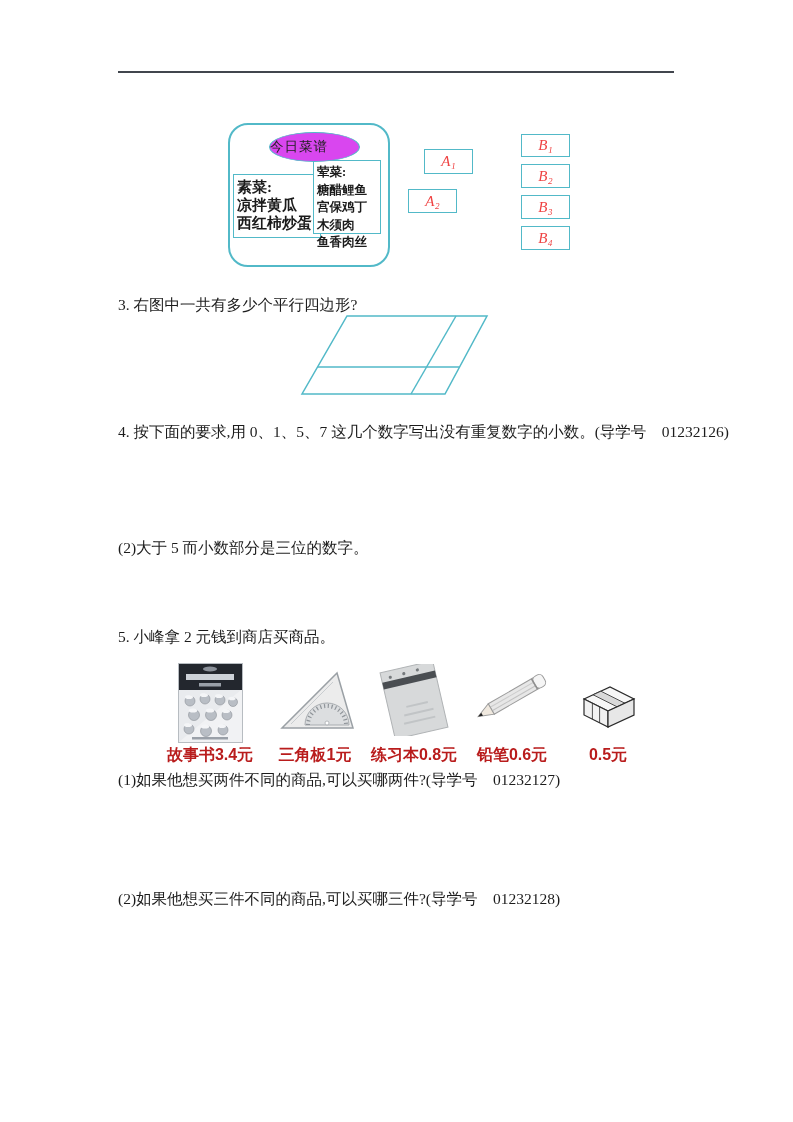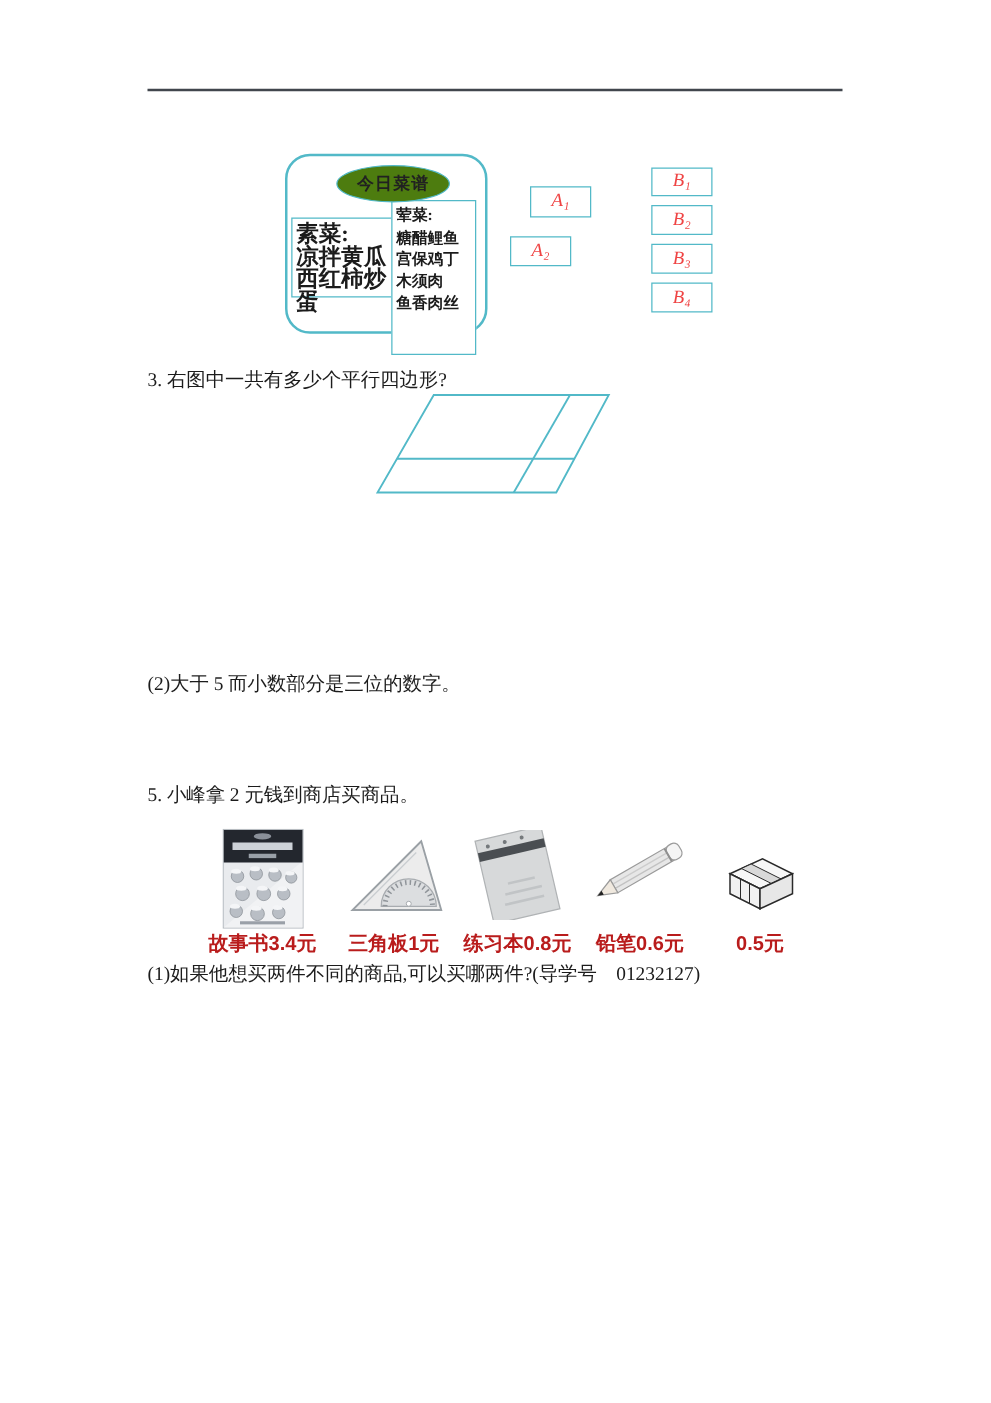--- a/index.html
+++ b/index.html
@@ -16,31 +16,31 @@
     background:#41464d;
   }
   
   .menu-card{
     position:absolute;left:228px;top:123px;width:158px;height:140px;
     border:2px solid #52b9c8;border-radius:20px;background:#fff;
   }
   .menu-oval{
     position:absolute;left:39px;top:7px;width:89px;height:28px;
     border:1.5px solid #52b9c8;border-radius:50%;
-    display:flex;align-items:center;justify-content:center;
-    font-family:"Liberation Serif",serif;font-size:13.5px;font-weight:bold;
-    letter-spacing:1px;background:#4d7c0f;z-index:2;
+    display:flex;align-items:center;
+    font-family:"Liberation Serif",serif;font-size:13.5px;font-weight:normal;
+    letter-spacing:1px;background:#d946ef;z-index:2;
   }
   .menu-box{
     position:absolute;border:1.5px solid #52b9c8;background:#fff;
     font-family:"Liberation Serif",serif;font-weight:bold;color:#1b1b1b;
     padding:3px 3px;box-sizing:border-box;
   }
-  .menu-box.left{left:3px;top:49px;width:88px;height:64px;font-size:18px;line-height:18px;}
-  .menu-box.right{left:83px;top:35px;width:68px;height:124px;font-size:12.5px;line-height:17.5px;}
+  .menu-box.left{left:3px;top:49px;width:88px;height:64px;font-size:15px;line-height:18px;}
+  .menu-box.right{left:83px;top:35px;width:68px;height:74px;font-size:12.5px;line-height:17.5px;}
   .ab-box{
     position:absolute;border:1.5px solid #52b9c8;background:#fff;
     display:flex;align-items:center;justify-content:center;
     font-family:"Liberation Serif",serif;font-style:italic;font-size:15px;color:#ef4444;
   }
   
   .qline{
     position:absolute;left:118px;white-space:nowrap;
     font-size:15.5px;line-height:20px;color:#1c1c1c;font-family:Liberation Serif, serif;
   }
@@ -85,20 +85,21 @@
   <div class="ab-box" style="left:521px;top:226px;width:47px;height:22px;">B₄</div>
 
   <div class="qline" style="top:295px;">3. 右图中一共有多少个平行四边形?</div>
 
   <svg class="figure" style="left:295px;top:308px;" width="200" height="95" viewBox="0 0 200 95">
     <polygon points="52,8 192,8 150,86 7,86" fill="none" stroke="#52b9c8" stroke-width="1.5"></polygon>
     <line x1="22.6" y1="59" x2="164.5" y2="59" stroke="#52b9c8" stroke-width="1.5"></line>
     <line x1="161" y1="8" x2="116" y2="86" stroke="#52b9c8" stroke-width="1.5"></line>
   </svg>
 
+  <div class="qline" style="top:422px;">4. 按下面的要求,用 0、1、5、7 这几个数字写出没有重复数字的小数。(导学号　01232126)</div>
   <div class="qline" style="top:538px;">(2)大于 5 而小数部分是三位的数字。</div>
 
   <div class="qline" style="top:627px;">5. 小峰拿 2 元钱到商店买商品。</div>
 
   <svg class="figure" style="left:178px;top:663px;" width="65" height="80" viewBox="0 0 65 80">
     <rect x="0.5" y="0.5" width="64" height="79" fill="#e9ebee" stroke="#b7bcc1"></rect>
     <polygon points="1,79 64,26 64,79" fill="#f1f2f4"></polygon>
     <rect x="1" y="1" width="63" height="26" fill="#23272e"></rect>
     <ellipse cx="32" cy="6" rx="7" ry="2.5" fill="#8a9099"></ellipse>
     <rect x="8" y="11" width="48" height="6" fill="#cdd2d8"></rect>
@@ -172,14 +173,15 @@
     <line x1="23.6" y1="24.8" x2="23.6" y2="40.8" stroke="#2a2a2a" stroke-width="0.8"></line>
   </svg>
 
   <div class="caption" style="left:163px;width:94px;">故事书3.4元</div>
   <div class="caption" style="left:272px;width:86px;">三角板1元</div>
   <div class="caption" style="left:368px;width:92px;">练习本0.8元</div>
   <div class="caption" style="left:470px;width:84px;">铅笔0.6元</div>
   <div class="caption" style="left:572px;width:72px;">0.5元</div>
 
   <div class="qline" style="top:770px;">(1)如果他想买两件不同的商品,可以买哪两件?(导学号　01232127)</div>
+  <div class="qline" style="top:889px;">(2)如果他想买三件不同的商品,可以买哪三件?(导学号　01232128)</div>
 
 </div>
 
 </body></html>

